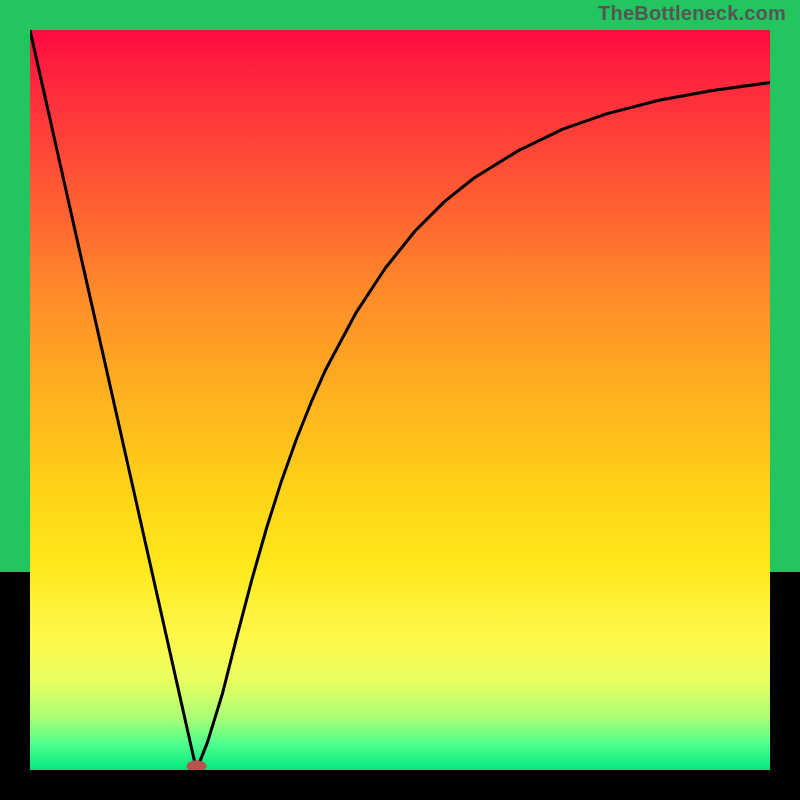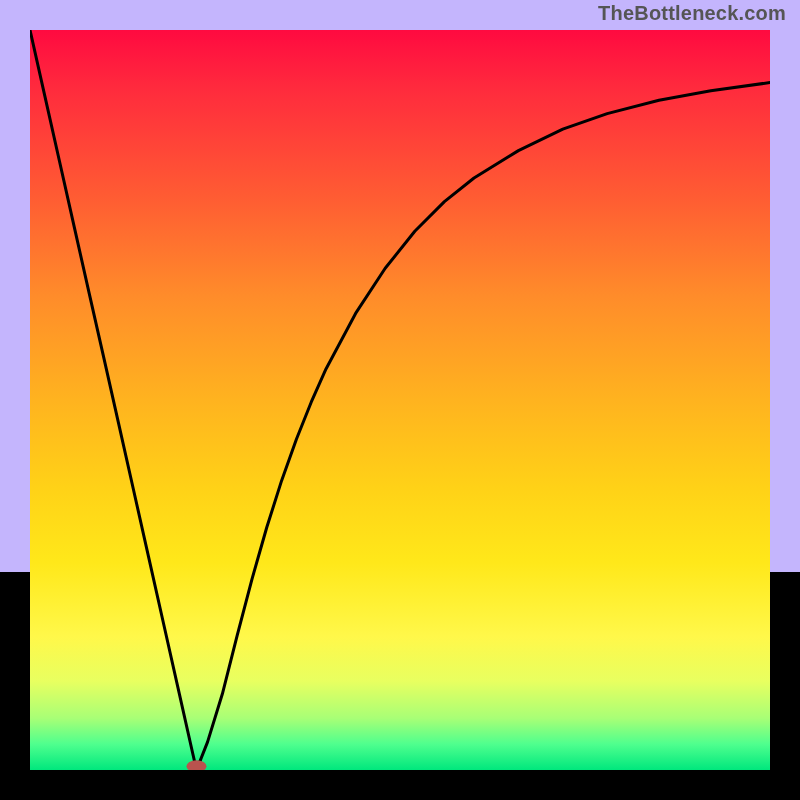--- a/index.html
+++ b/index.html
@@ -8,21 +8,21 @@
     width: 800px;
     height: 800px;
     background: #000;
     font-family: Arial, Helvetica, sans-serif;
     overflow: hidden;
   }
   .frame {
     position: relative;
     width: 800px;
     height: 572px;
-    background: #c4b5fd;
+    background: #22c55e;
   }
   .watermark {
     position: absolute;
     top: 2px;
     right: 14px;
     color: #555;
     font-size: 20px;
     font-weight: bold;
     letter-spacing: 0.2px;
     z-index: 10;

